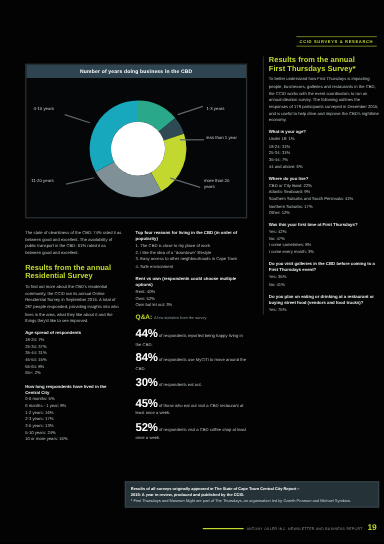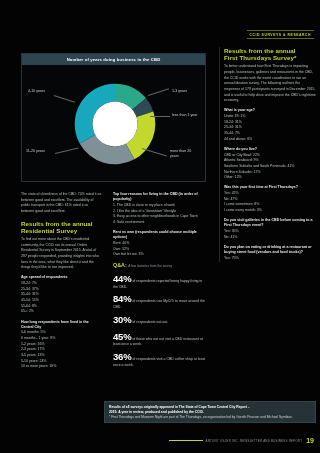--- a/index.html
+++ b/index.html
@@ -176,21 +176,21 @@
         </p>
         <p class="big-stat">
           <span class="num">30%</span>
           <span class="txt">of respondents eat out.</span>
         </p>
         <p class="big-stat">
           <span class="num">45%</span>
           <span class="txt">of those who eat out visit a CBD restaurant at least once a week.</span>
         </p>
         <p class="big-stat">
-          <span class="num">36%</span>
+          <span class="num">52%</span>
           <span class="txt">of respondents visit a CBD coffee shop at least once a week.</span>
         </p>
       </div>
     </div>
   </div>
 
   <div class="rightcol">
     <h2 class="heading" style="margin-top:0; white-space:pre-line;">Results from the annual
 First Thursdays Survey*</h2>
     <p class="body">To better understand how First Thursdays is impacting people, businesses, galleries and restaurants in the CBD, the CCID works with the event coordinators to run an annual ideation survey. The following outlines the responses of 179 participants surveyed in December 2015, and is useful to help drive and improve the CBD's nighttime economy.</p>

